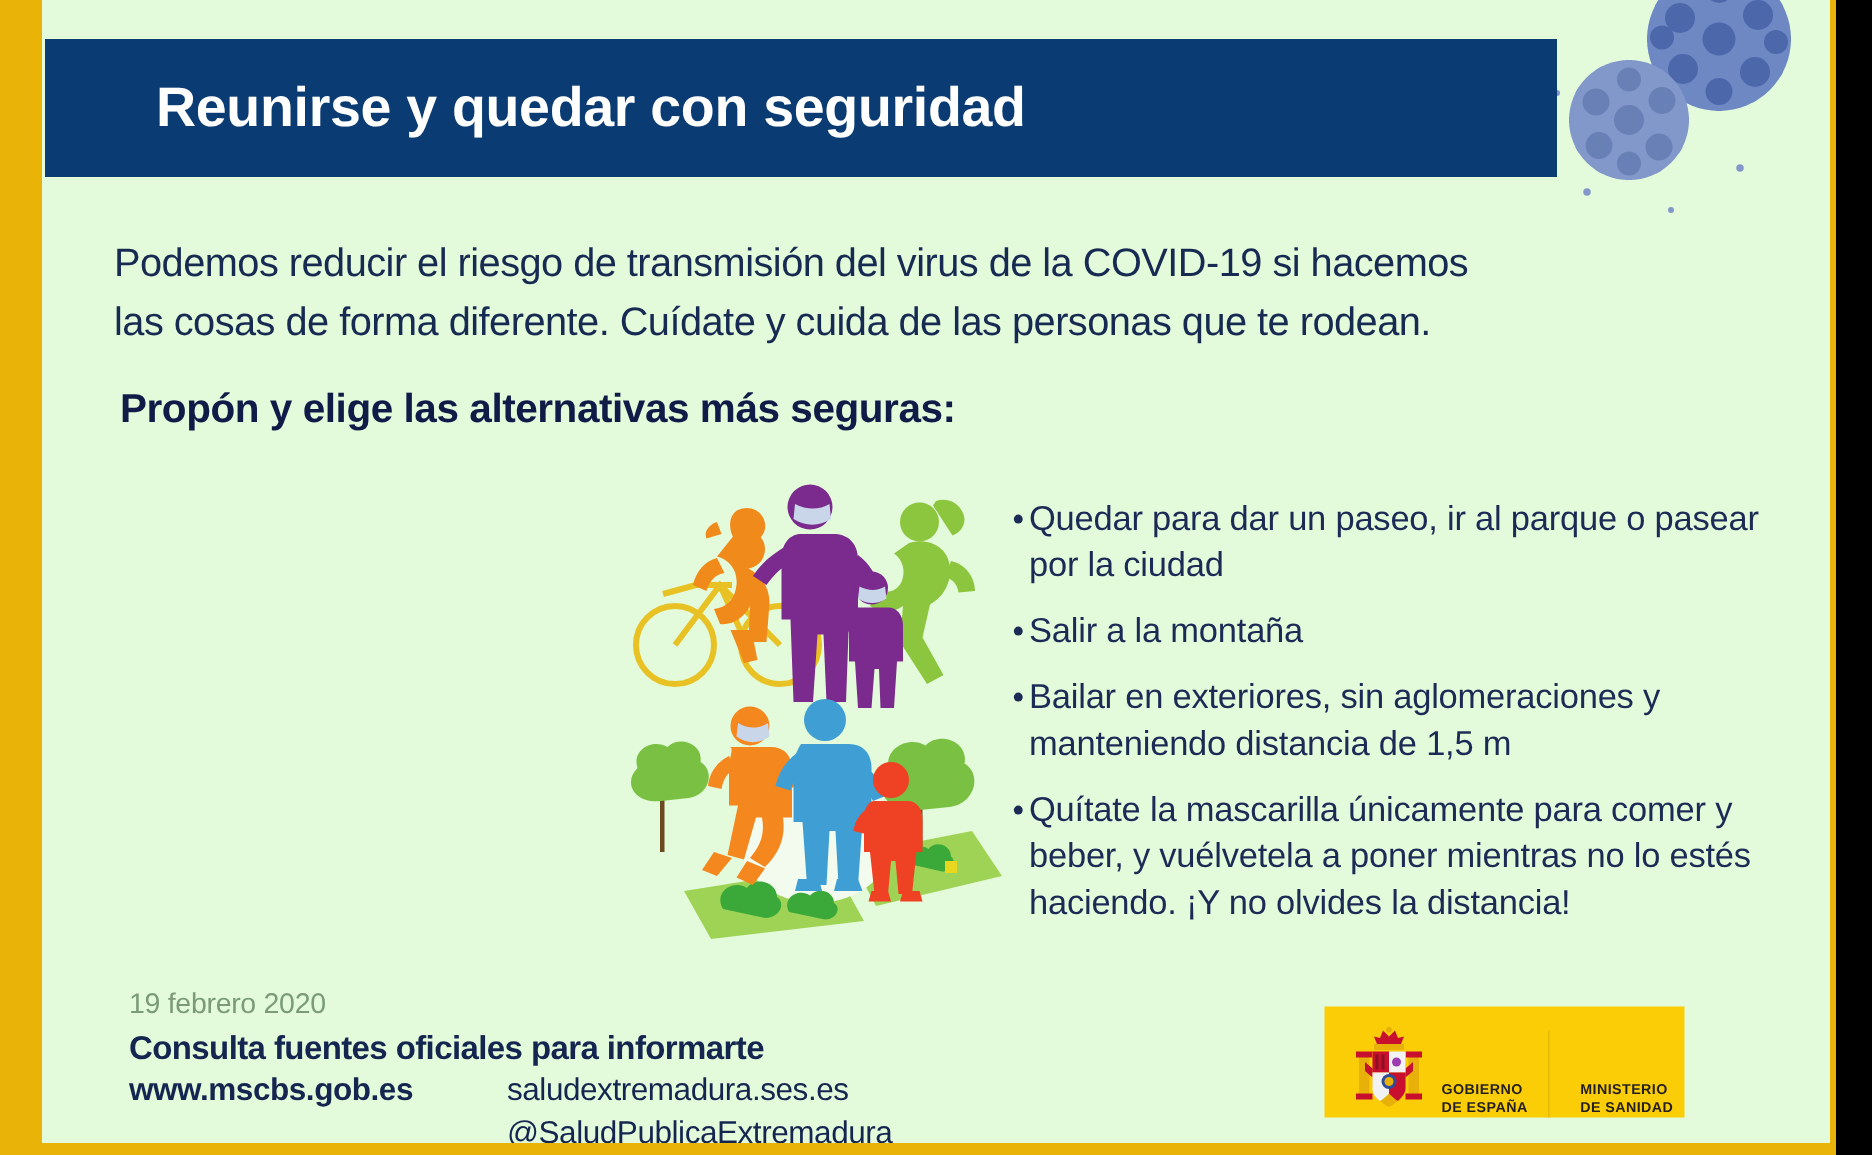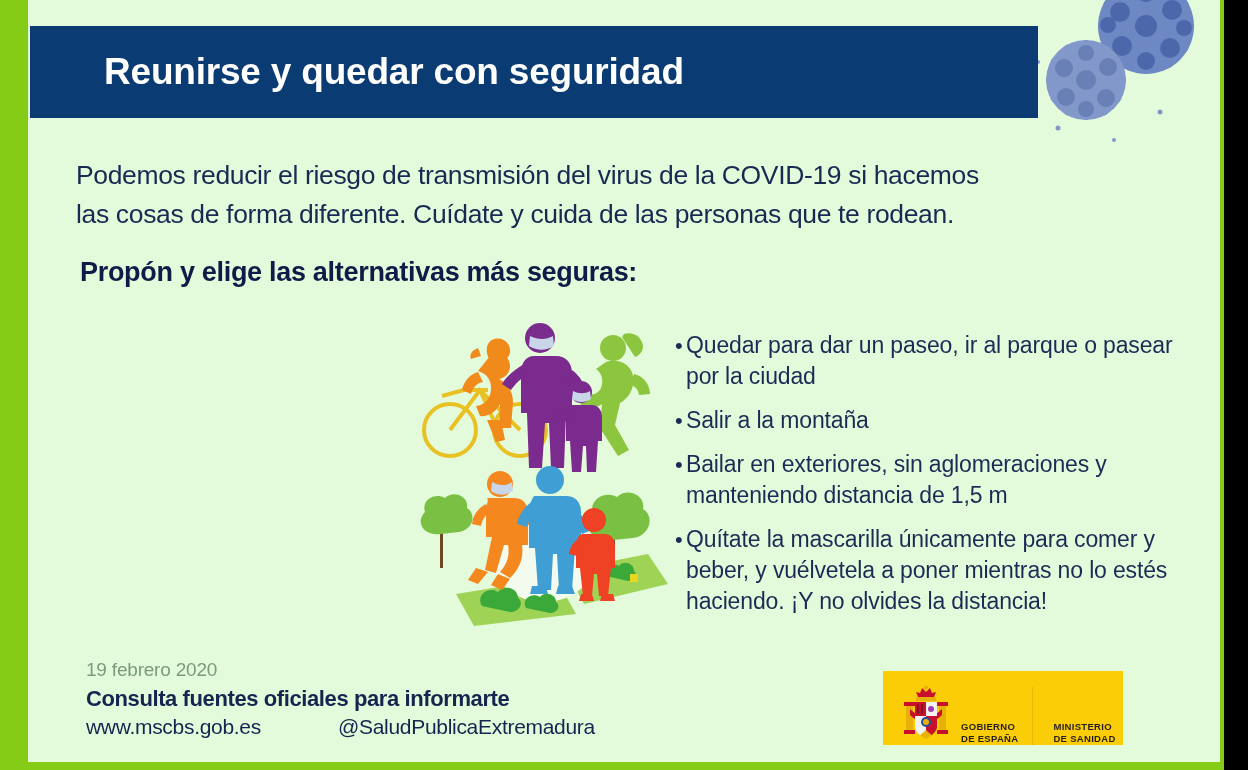--- a/index.html
+++ b/index.html
@@ -10,21 +10,21 @@
   body {
     width: 1248px;
     height: 770px;
     overflow: hidden;
     font-family: "Liberation Sans", sans-serif;
   }
   #slide-frame {
     position: relative;
     width: 1224px;
     height: 770px;
-    background: #84cc16;
+    background: #eab308;
   }
   #slide {
     position: absolute;
     left: 28px;
     top: 0px;
     width: 1192px;
     height: 762px;
     background: #e4fbdb;
     overflow: hidden;
   }
@@ -175,20 +175,21 @@
     letter-spacing: -0.4px;
   }
   #footer-col-left {
     position: absolute;
     left: 58px;
     top: 712px;
     color: #142550;
     font-size: 21px;
     line-height: 29px;
     letter-spacing: -0.3px;
+    font-weight: bold;
   }
   #footer-col-right {
     position: absolute;
     left: 310px;
     top: 712px;
     color: #142550;
     font-size: 21px;
     line-height: 29px;
     letter-spacing: -0.3px;
   }
@@ -496,20 +497,21 @@
         <span class="bullet-text">Quítate la mascarilla únicamente para comer y beber, y vuélvetela a poner mientras no lo estés haciendo. ¡Y no olvides la distancia!</span>
       </div>
     </div>
 
     <div id="footer-date">19 febrero 2020</div>
     <div id="footer-heading">Consulta fuentes oficiales para informarte</div>
     <div id="footer-col-left">
       <div>www.mscbs.gob.es</div>
     </div>
     <div id="footer-col-right">
+      <div>saludextremadura.ses.es</div>
       <div>@SaludPublicaExtremadura</div>
     </div>
 
     <div id="gov-logo">
       <div id="coat-of-arms">
         <svg width="48" height="56" viewBox="0 0 48 56">
 
           <path d="M16,12 l16,0 l2,-5 l-4,1 l-2,-5 l-4,4 l-4,-4 l-2,5 l-4,-1 z" fill="#c8102e"></path>
           <path d="M14,12 l20,0 l0,4 l-20,0 z" fill="#e8b10a"></path>
           <circle cx="24" cy="2.5" r="2" fill="#e8b10a"></circle>

